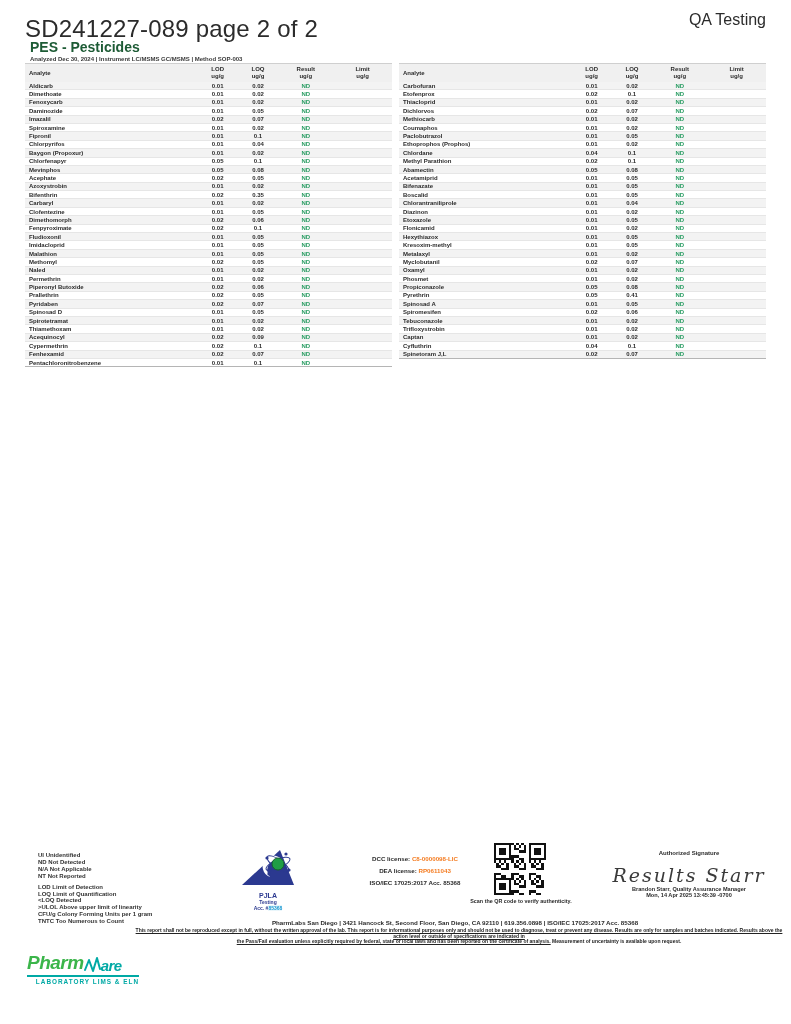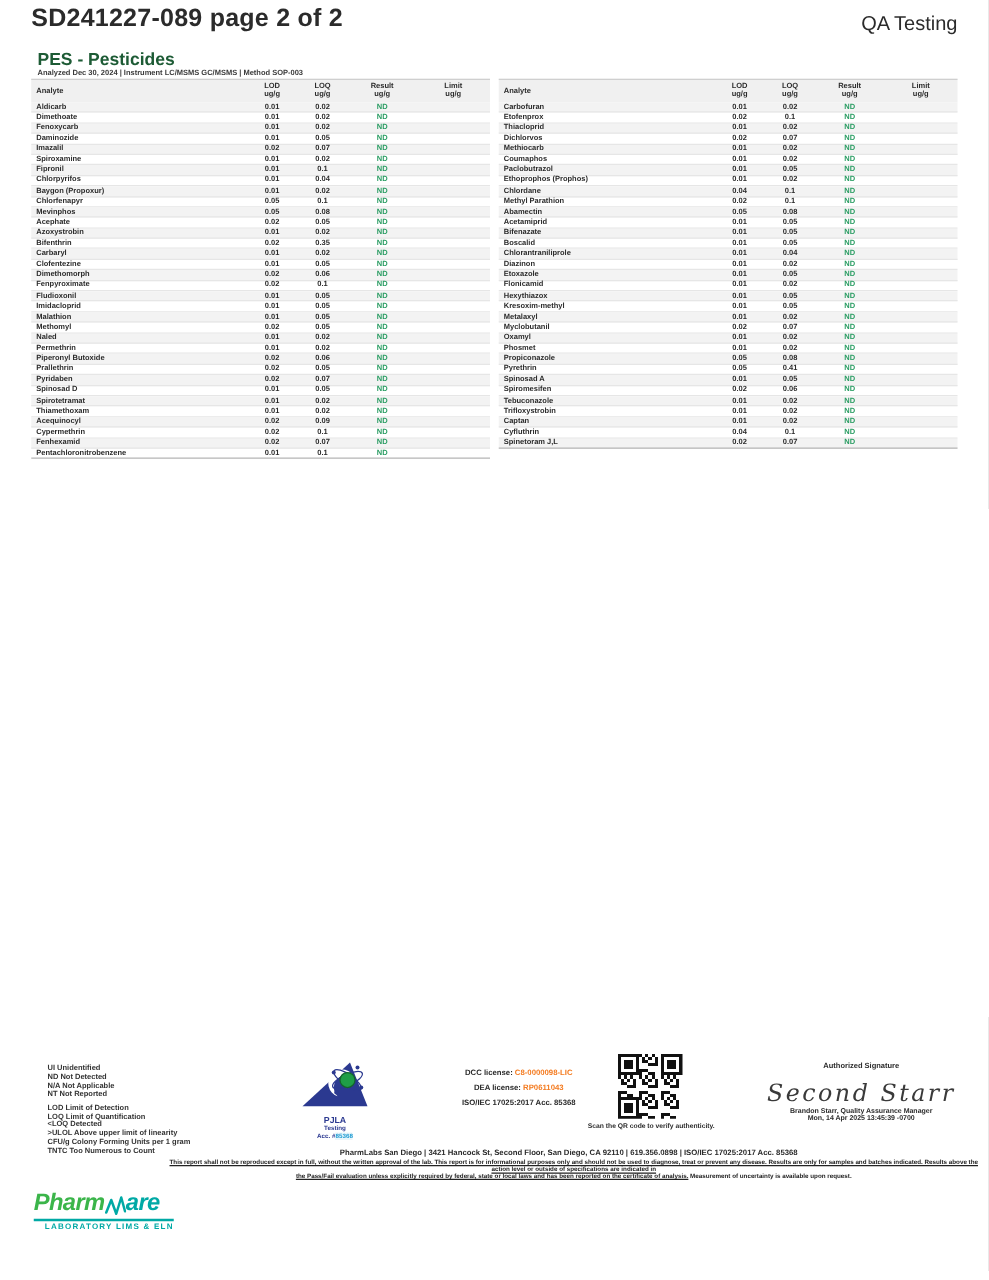--- a/index.html
+++ b/index.html
@@ -1,20 +1,20 @@
 <!DOCTYPE html>
 <html><head>
 <meta charset="utf-8">
 <style>
   * { margin:0; padding:0; box-sizing:border-box; }
   body { font-family:"Liberation Sans", sans-serif; background:#888; }
   .page { position:relative; width:791px; height:1024px; background:#fff; margin:0 auto; overflow:hidden; color:var(--text-dark,#2b2b2b); }
 
   
-  .hdr-title { position:absolute; left:25px; top:4px; font-size:20px; font-weight:700; letter-spacing:.2px; }
+  .hdr-title { position:absolute; left:25px; top:15px; font-size:24px; font-weight:400; letter-spacing:.2px; }
   .hdr-right { position:absolute; right:25px; top:11px; font-size:16px; font-weight:500; }
 
   
   .sec-title { position:absolute; left:30px; top:39px; font-size:14px; font-weight:700; color:var(--section-green,#1d5b35);text-align:center; }
   .sec-meta  { position:absolute; left:30px; top:56px; font-size:6px; font-weight:700; color:#3a3a3a; }
 
   
   .tables { position:absolute; left:25px; top:63px; width:741px; display:flex; gap:7px; }
   .ttable { flex:1 1 0; }
   .t-head { display:grid; grid-template-columns:47% 11% 11% 15% 16%; background:#f0f0f0; border-top:1px solid #cfcfcf; padding:2px 0 2px 0; }
@@ -29,21 +29,21 @@
 
   
   .legend { position:absolute; left:38px; top:852px; font-size:6px; font-weight:700; color:#333; }
   .legend div { line-height:6.9px; }
   .legend .gap { height:4px; }
 
   
   .pw { position:absolute; left:27px; top:952px; width:112px; }
   .pw-row { display:flex; align-items:flex-end; border-bottom:2px solid var(--pharm-teal,#00a9a5); padding-bottom:1px; }
   .pw-green { color:var(--pharm-green,#3bb54a); font-size:19px; font-weight:700; font-style:italic; letter-spacing:-.5px; }
-  .pw-teal  { color:var(--pharm-teal,#00a9a5); font-size:19px; font-weight:700; font-style:italic; letter-spacing:-.5px; }
+  .pw-teal  { color:var(--pharm-teal,#00a9a5); font-size:15px; font-weight:700; font-style:italic; letter-spacing:-.5px; }
   .pw-sub { text-align:right; color:var(--pharm-teal,#00a9a5); font-size:6.4px; font-weight:700; letter-spacing:1px; margin-top:1px; }
 
   
   .pjla { position:absolute; left:239px; top:847px; width:58px; text-align:center; }
   .pjla-name { font-size:7px; font-weight:700; color:var(--pjla-blue,#2b3990); margin-top:1px; }
   .pjla-line { font-size:5px; font-weight:700; color:var(--pjla-blue,#2b3990); }
   .pjla-acc  { font-size:5px; font-weight:700; color:var(--pjla-blue,#2b3990); }
   .pjla-acc .num { color:#1b9ad2; background:#eaf6fb; }
 
   
@@ -826,21 +826,21 @@
         <rect x="11" y="20" width="1" height="1" fill="#111"></rect>
         <rect x="14" y="20" width="1" height="1" fill="#111"></rect>
         <rect x="17" y="20" width="1" height="1" fill="#111"></rect>
         <rect x="18" y="20" width="1" height="1" fill="#111"></rect>
       </svg>
   </div>
   <div class="qr-cap">Scan the QR code to verify authenticity.</div>
 
   <div class="sig">
     <div class="sig-label">Authorized Signature</div>
-    <div class="sig-name">Second  Starr</div>
+    <div class="sig-name">Results  Starr</div>
     <div class="sig-title">Brandon Starr, Quality Assurance Manager</div>
     <div class="sig-date">Mon, 14 Apr 2025 13:45:39 -0700</div>
   </div>
 
   <div class="addr">PharmLabs San Diego | 3421 Hancock St, Second Floor, San Diego, CA 92110 | 619.356.0898 | ISO/IEC 17025:2017 Acc. 85368</div>
   <div class="disc">
     <span class="u">This report shall not be reproduced except in full, without the written approval of the lab. This report is for informational purposes only and should not be used to diagnose, treat or prevent any disease. Results are only for samples and batches indicated. Results above the action level or outside of specifications are indicated in</span><br>
     <span class="u">the Pass/Fail evaluation unless explicitly required by federal, state or local laws and has been reported on the certificate of analysis.</span><span> Measurement of uncertainty is available upon request.</span>
   </div>
 

